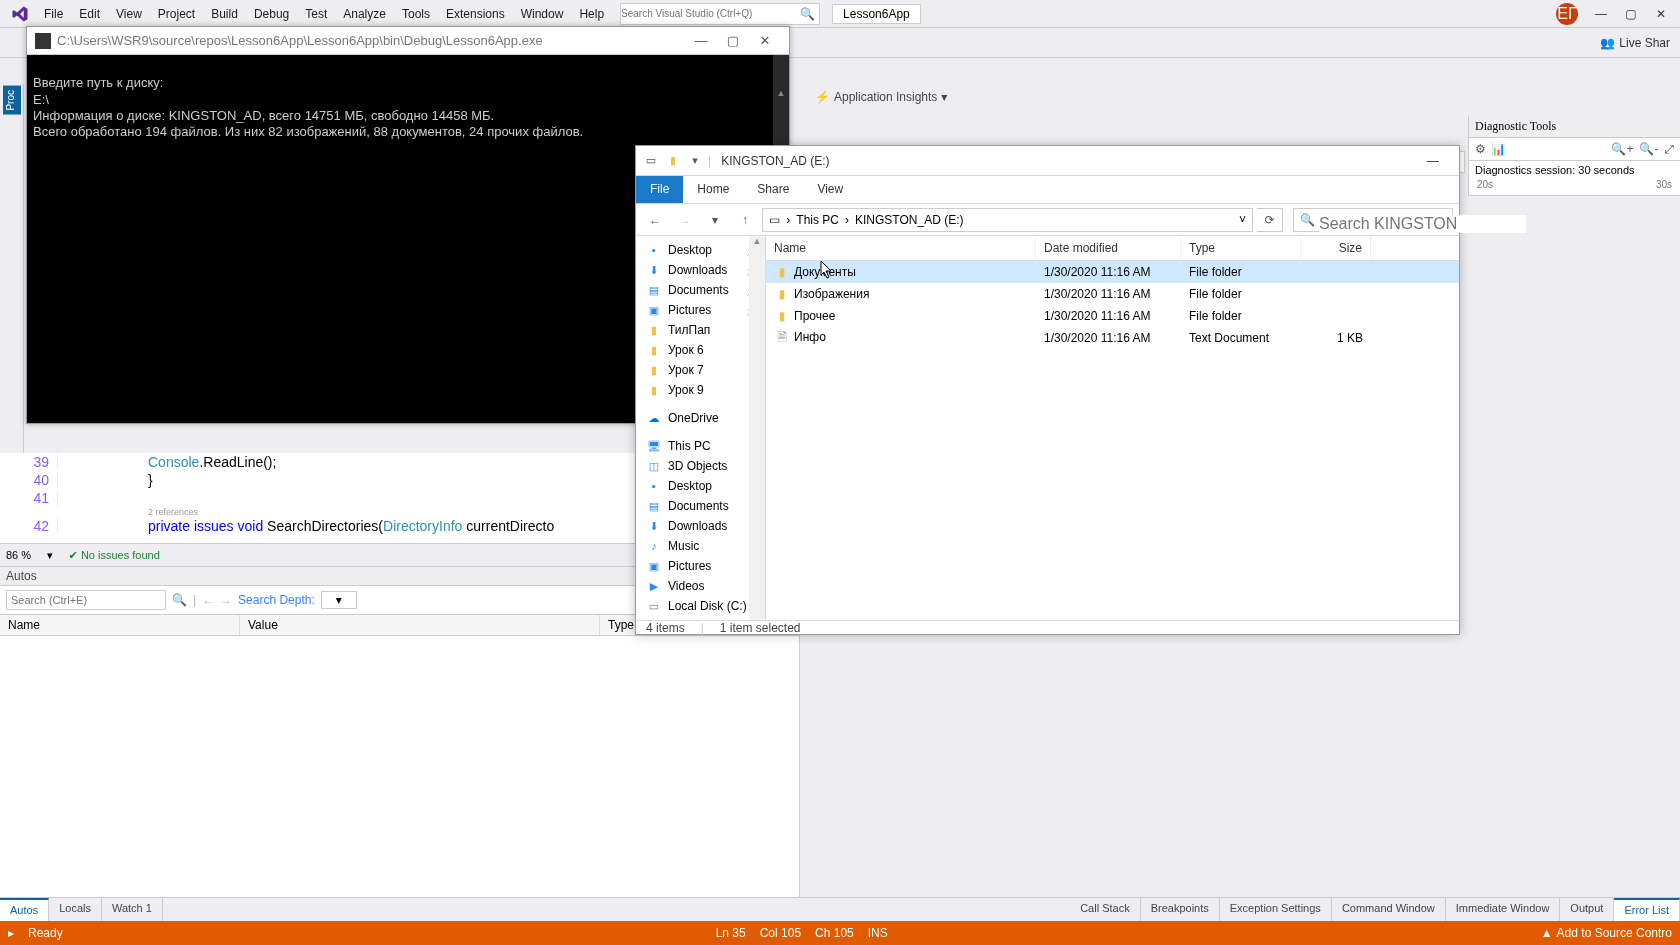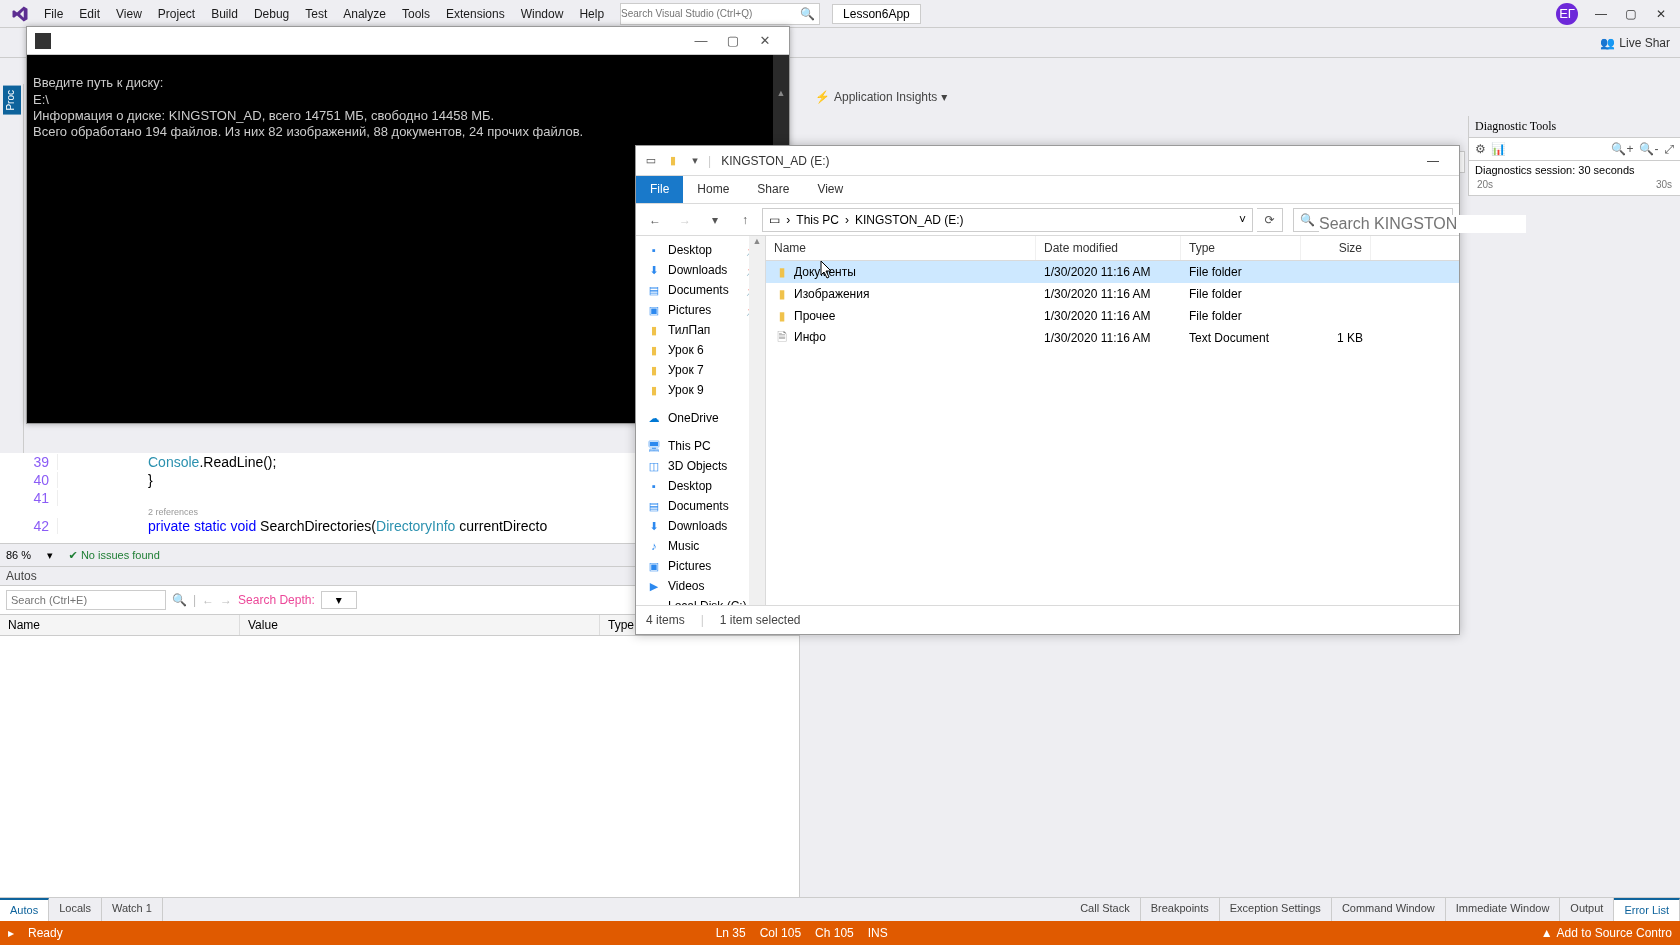--- a/index.html
+++ b/index.html
@@ -10,21 +10,21 @@
 
 
 .vs-menubar { height: 28px; background: #eeeef2; display: flex; align-items: center; padding: 0 4px; border-bottom: 1px solid #ccc; }
 .vs-logo { width: 20px; height: 20px; margin: 0 6px; display: flex; align-items: center; justify-content: center; color: #5c2d91; font-weight: bold; }
 .vs-menu-item { padding: 4px 8px; color: #1b1b1b; cursor: default; }
 .vs-search { margin-left: 8px; width: 200px; height: 22px; border: 1px solid #ccc; background: #fff; display: flex; align-items: center; }
 .vs-search input { border: none; outline: none; flex: 1; padding: 0 0; font-size: 10px; }
 .vs-search .glass { width: 22px; text-align: center; color: #666; }
 .vs-solution { margin-left: 12px; padding: 2px 10px; border: 1px solid #ccc; background: #fff; }
 .vs-menubar .spacer { flex: 1; }
-.vs-user-badge { width: 22px; height: 22px; border-radius: 50%; background: #6d28d9; color: #fff; display: flex; align-items: center; justify-content: center; font-size: 13px; margin-right: 8px; }
+.vs-user-badge { width: 22px; height: 22px; border-radius: 50%; background: #c2410c; color: #fff; display: flex; align-items: center; justify-content: center; font-size: 16px; margin-right: 8px; }
 .vs-win-btn { width: 30px; height: 22px; display: flex; align-items: center; justify-content: center; color: #333; }
 
 
 .vs-row2 { height: 30px; display: flex; align-items: center; justify-content: flex-end; padding-right: 10px; border-bottom: 1px solid #ccc; }
 .app-insights { position: absolute; left: 815px; top: 32px; font-size: 12px; color: #444; display: flex; align-items: center; gap: 4px; }
 .live-share { color: #333; display: flex; align-items: center; gap: 4px; }
 
 
 .vs-body { flex: 1; position: relative; }
 
@@ -123,21 +123,21 @@
 .col-date { width: 145px; }
 .col-type { width: 120px; }
 .col-size { width: 70px; text-align: right; }
 .exp-rows { flex: 1; }
 .exp-row { display: flex; align-items: center; font-size: 12px; padding: 1px 0; }
 .exp-row.selected { background: #cde8ff; }
 .exp-row .cell { padding: 2px 8px; }
 .exp-row .ic { width: 16px; height: 16px; display: inline-flex; align-items: center; justify-content: center; margin-right: 4px; color: #f0c24b; }
 .exp-row .ic.txt { color: #888; }
 
-.exp-status { height: 29px; border-top: 1px solid #dadada; display: flex; align-items: center; padding: 0 10px; gap: 16px; font-size: 12px; color: #444; }
+.exp-status { height: 14px; border-top: 1px solid #dadada; display: flex; align-items: center; padding: 0 10px; gap: 16px; font-size: 12px; color: #444; }
 
 .cursor { position: absolute; left: 820px; top: 260px; width: 14px; height: 20px; pointer-events: none; }
 .cursor svg { width: 14px; height: 20px; }
 </style>
 </head>
 <body>
 
 <div class="vs-frame">
 
   <div class="vs-menubar">
@@ -218,39 +218,39 @@
       <div class="code-line">
           <div class="gutter">40</div>
           <div class="code-text"><span>}</span></div>
         </div>
       <div class="code-line">
           <div class="gutter">41</div>
         </div>
       <div class="code-refs">2 references</div>
       <div class="code-line">
           <div class="gutter">42</div>
-          <div class="code-text"><span class="kw">private </span><span class="kw">static </span><span class="kw">void </span><span>SearchDirectories(</span><span class="ty">DirectoryInfo</span><span> currentDirecto</span></div>
+          <div class="code-text"><span class="kw">private </span><span class="kw">issues </span><span class="kw">void </span><span>SearchDirectories(</span><span class="ty">DirectoryInfo</span><span> currentDirecto</span></div>
         </div>
     </div>
 
     <div class="zoom-bar">
       <span>86 %</span>
       <span>▾</span>
       <span class="issues">✔ <span>No issues found</span></span>
     </div>
 
     <div class="autos-panel">
       <div class="autos-title">Autos</div>
       <div class="autos-toolbar">
         <input placeholder="Search (Ctrl+E)" style="">
         <span>🔍</span>
         <span style="color:#bbb">|</span>
         <span style="color:#bbb">←</span>
         <span style="color:#bbb">→</span>
-        <span style="color:#ec4899">Search Depth:</span>
+        <span style="color:#3b82f6">Search Depth:</span>
         <span style="border:1px solid #ccc;padding:1px 14px"> ▾</span>
       </div>
       <div class="autos-cols">
         <div style="width:240px">Name</div>
         <div style="width:360px">Value</div>
         <div style="flex:1">Type</div>
       </div>
     </div>
 
     <div class="bottom-tabs">
@@ -281,20 +281,21 @@
         <span>▲</span>
         <span>Add to Source Contro</span>
       </div>
     </div>
   </div>
 </div>
 
 <div class="console-win">
   <div class="console-titlebar">
     <div class="icon"></div>
+    <span>C:\Users\WSR9\source\repos\Lesson6App\Lesson6App\bin\Debug\Lesson6App.exe</span>
     <div class="spacer"></div>
     <div class="wbtn">—</div>
     <div class="wbtn">▢</div>
     <div class="wbtn">✕</div>
   </div>
   <div class="console-body">
 <span>Введите путь к диску:</span>
 <span>E:\</span>
 <span>Информация о диске: KINGSTON_AD, всего 14751 МБ, свободно 14458 МБ.</span>
 <span>Всего обработано 194 файлов. Из них 82 изображений, 88 документов, 24 прочих файлов.</span>

